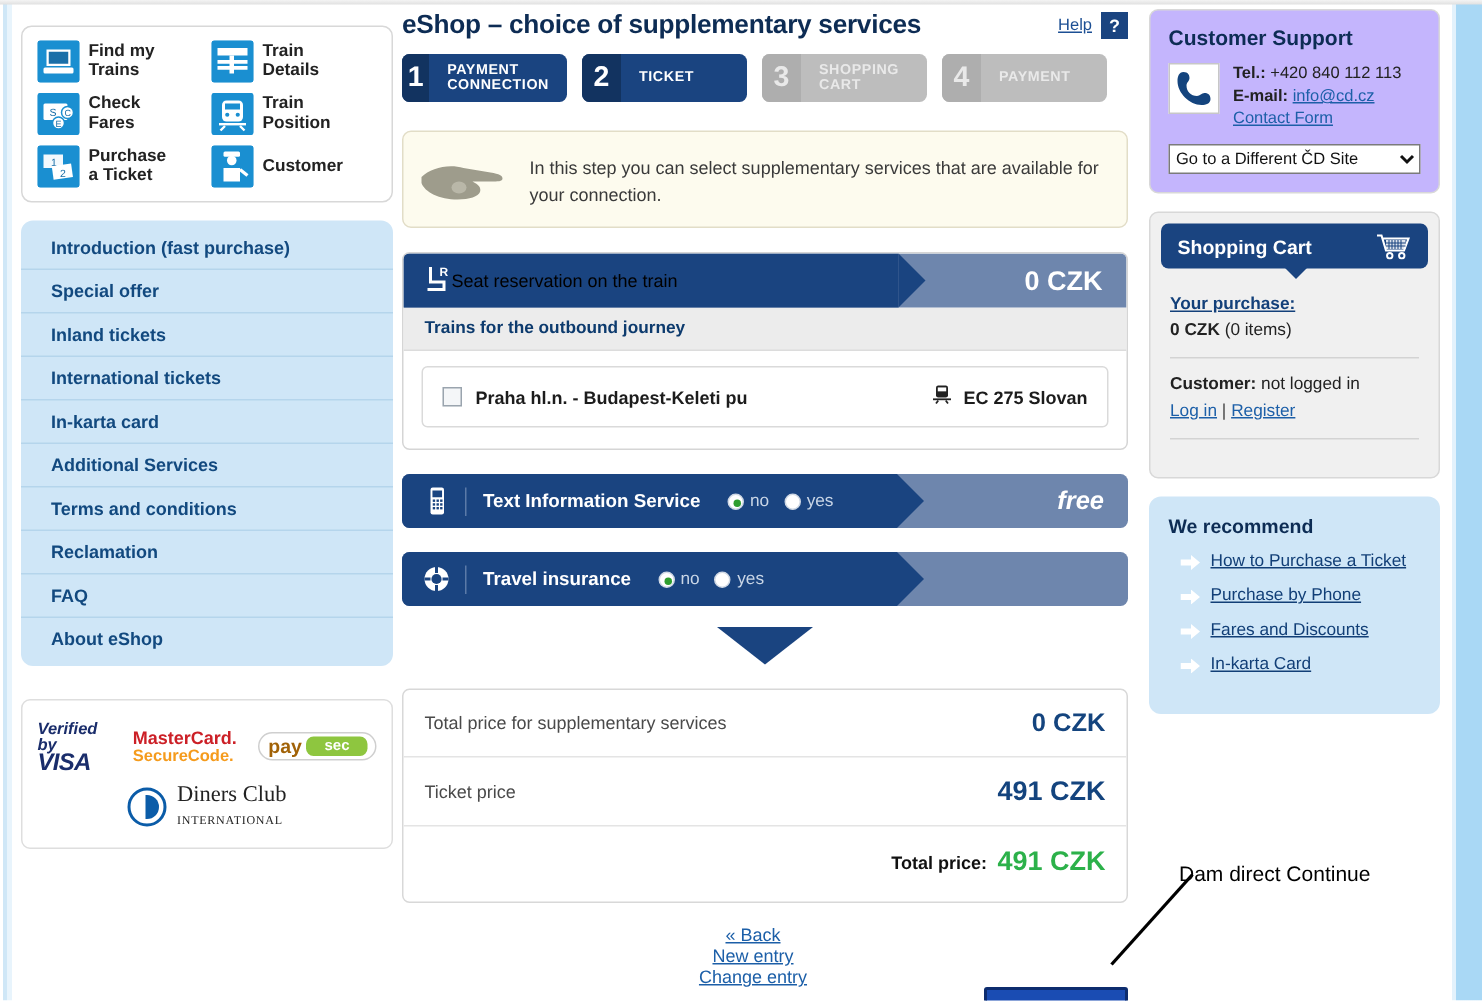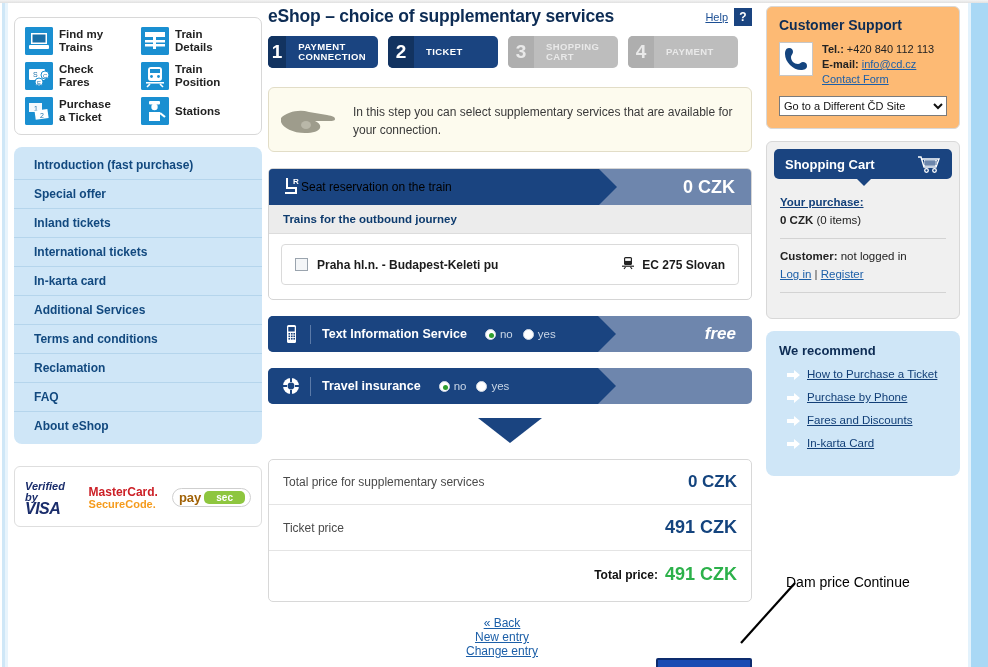--- a/index.html
+++ b/index.html
@@ -168,21 +168,21 @@
 
   #bottomnav { margin-top:14px; display:flex; align-items:center;flex-direction:column; }
   .blink { color:#1c5fa8; font-size:12px; text-decoration:underline;
            margin-right:16px; cursor:pointer; }
   #continue { margin-left:auto; background:#1a4cb3; border:2px solid #0d2c6e;
               color:#fff; font-size:12px; padding:5px 22px; cursor:pointer;
               border-radius:2px; font-family:"Liberation Sans", sans-serif; }
 
   
   #right { position:absolute; left:766px; top:6px; width:194px; }
-  .rpanel { border:1px solid #d8d8d8; border-radius:6px; background:#fdba74;
+  .rpanel { border:1px solid #d8d8d8; border-radius:6px; background:#c4b5fd;
             padding:10px 12px 12px; }
   .rtitle { font-size:14px; font-weight:bold; color:#0d2c54; margin-bottom:9px; }
   #csrow { display:flex; gap:9px; align-items:flex-start; }
   #phonebox { width:34px; height:34px; border:1px solid #c7c7c7; flex:0 0 34px;
               position:relative; background:#fff; }
   #csinfo { font-size:11px; line-height:15px; color:#222; }
   #csinfo b { font-weight:bold; }
   #csinfo a { color:#1c5fa8; text-decoration:underline; cursor:pointer; }
   #sitesel { margin-top:9px; width:100%; height:20px; font-size:11px;
              font-family:"Liberation Sans", sans-serif; border:1px solid #7b7b7b;
@@ -309,21 +309,21 @@
       <div class="ql-item">
         <span class="ql-ico">
           <svg width="28" height="28" viewBox="0 0 28 28">
             <rect width="28" height="28" fill="#1a8fd1"></rect>
             <rect x="8" y="4" width="11" height="3.5" rx="1" fill="#fff"></rect>
             <circle cx="13.5" cy="10" r="3.2" fill="#fff"></circle>
             <path d="M8 15 L8 24 L19 24 L19 15 Z" fill="#fff"></path>
             <path d="M19 16 L24 20" stroke="#fff" stroke-width="2.2"></path>
           </svg>
         </span>
-        <span class="ql-label">Stations</span>
+        <span class="ql-label">Customer</span>
       </div>
 
     </div>
   </div>
 
   <div class="navbox">
     <div class="navitem">Introduction (fast purchase)</div>
     <div class="navitem">Special offer</div>
     <div class="navitem">Inland tickets</div>
     <div class="navitem">International tickets</div>
@@ -342,20 +342,27 @@
         <b>VISA</b>
       </div>
       <div class="mc">
         <div class="m1">MasterCard.</div>
         <div class="m2">SecureCode.</div>
       </div>
       <div class="paysec">
         <span class="p1">pay</span>
         <span class="p2">sec</span>
       </div>
+    </div>
+    <div class="dinersrow">
+      <span class="dc-logo"></span>
+      <span class="dc-text">
+        <span class="d1">Diners Club</span><br>
+        <span class="d2">INTERNATIONAL</span>
+      </span>
     </div>
   </div>
 </div>
 
 <div id="center">
 
   <div id="pagetitle-row">
     <div id="pagetitle">eShop – choice of supplementary services</div>
     <div id="help-wrap">
       <span id="help-link">Help</span>
@@ -609,13 +616,13 @@
           </svg>
       </span>
       <a>In-karta Card</a>
     </div>
   </div>
 </div>
 
 <svg id="annot-line" viewBox="0 0 60 65">
   <line x1="58" y1="2" x2="4" y2="62" stroke="#000" stroke-width="2.2"></line>
 </svg>
-<div id="annot">Dam price Continue</div>
+<div id="annot">Dam direct Continue</div>
 
 </body></html>

